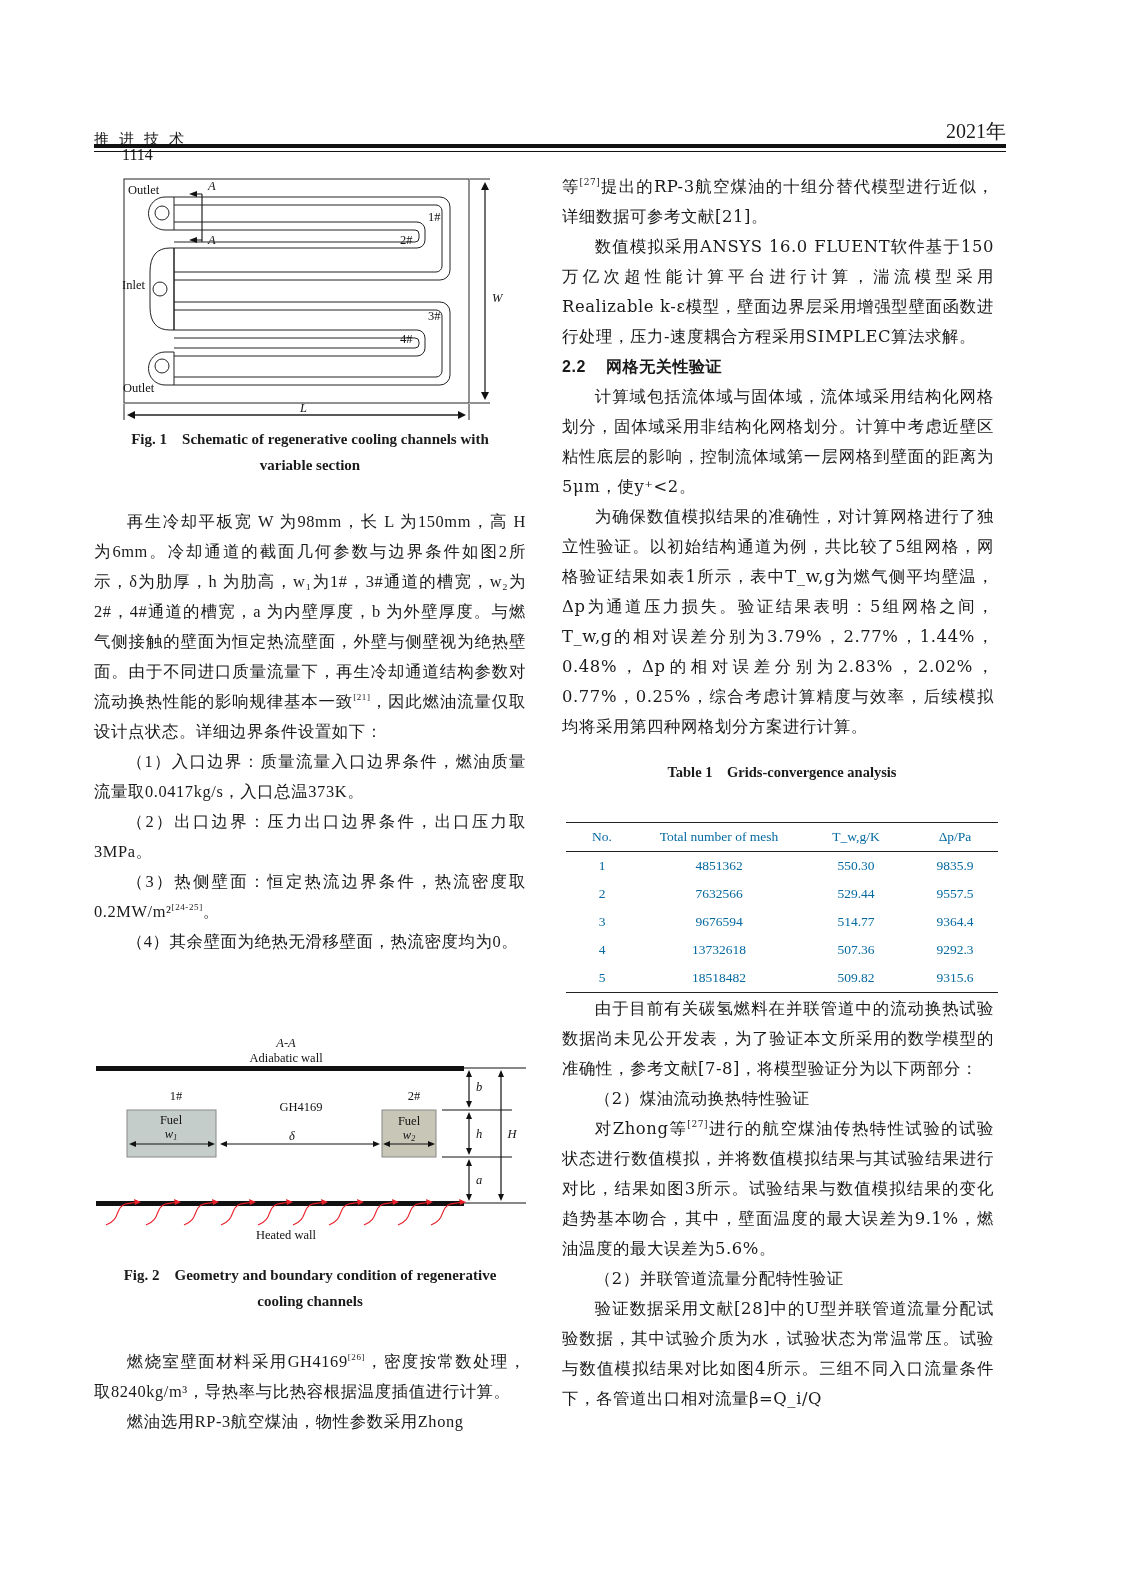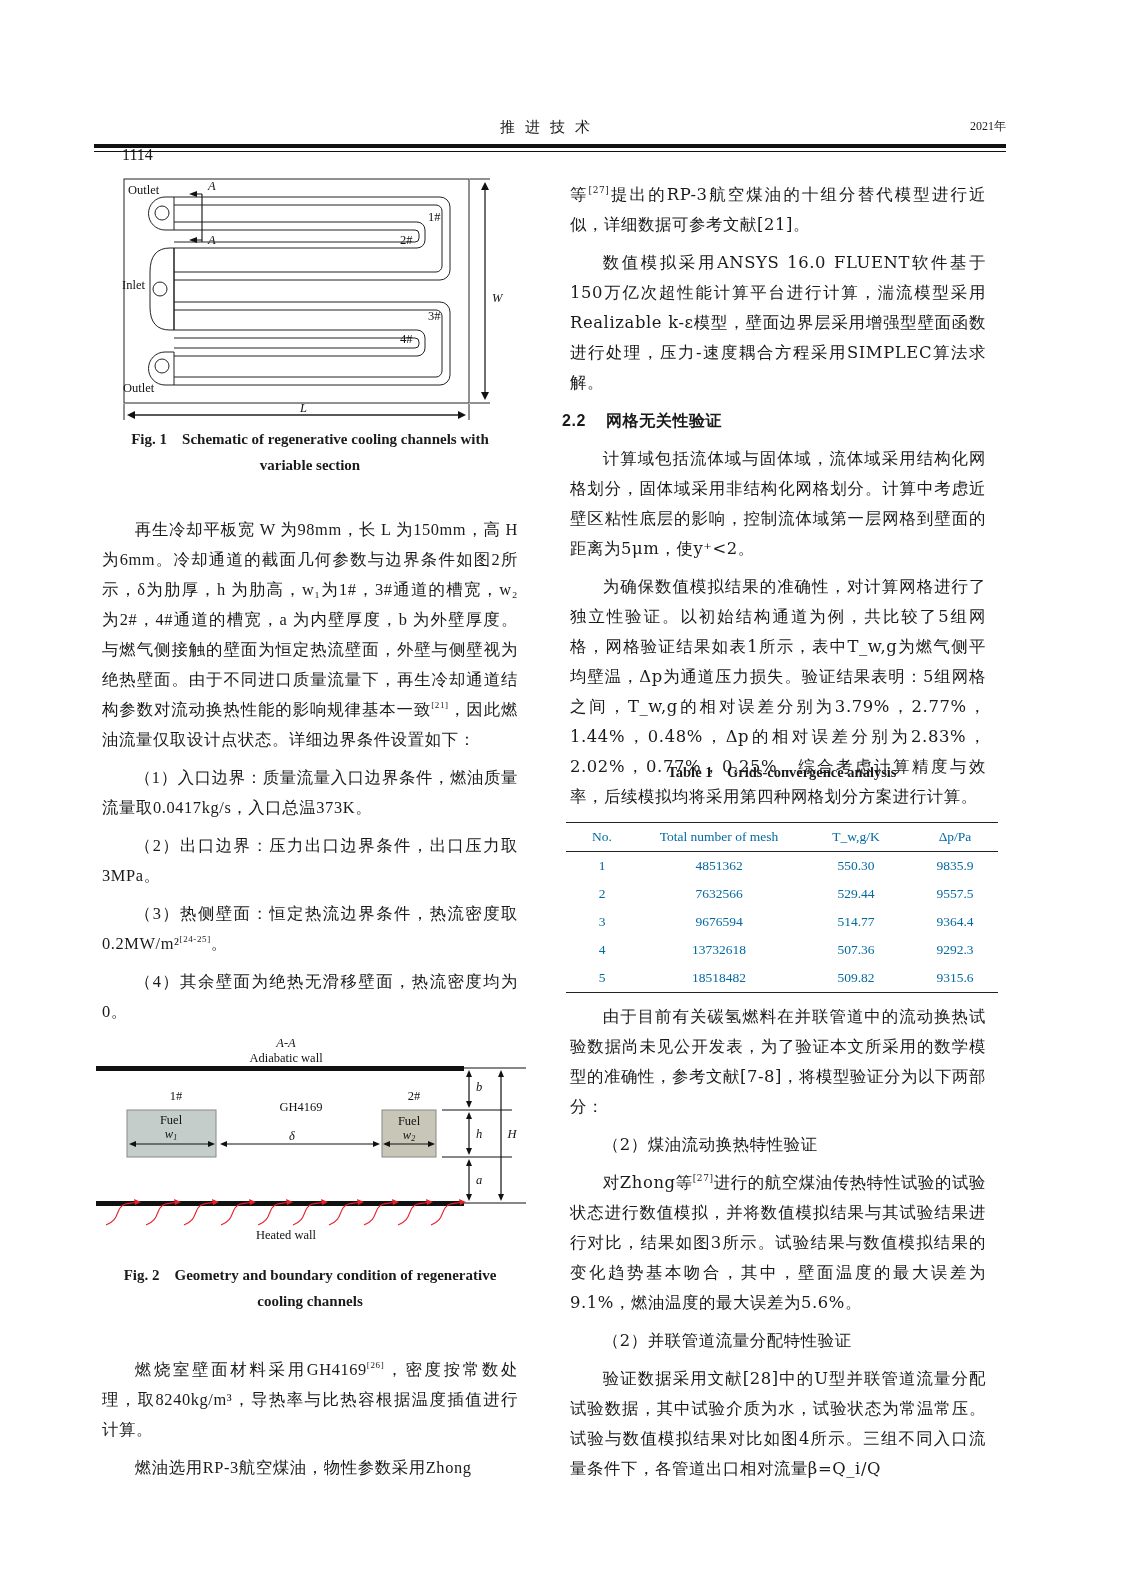--- a/index.html
+++ b/index.html
@@ -1,26 +1,26 @@
 <!DOCTYPE html>
 <html><head>
 <meta charset="utf-8">
 <style>
   html, body { margin: 0; padding: 0; background: #ffffff; }
   body { width: 1134px; height: 1591px; position: relative; overflow: hidden;
          font-family: "DejaVu Serif", "Liberation Serif", serif; color: #1a1a1a; }
   .header { position: absolute; left: 94px; top: 118px; width: 912px; height: 24px; }
   .header .pg { position: absolute; left: 28px; top: 0; font-family: "Liberation Serif", serif; font-size: 16px; margin-top: 28px; }
-  .header .journal { position: absolute; left: 0; right: 0; top: 0; text-align: center; font-size: 15px; letter-spacing: 10px; }
-  .header .year { position: absolute; right: 0; top: 0; font-family: "Liberation Serif", serif; font-size: 12px; text-align: center; }
+  .header .journal { position: absolute; left: 0; right: 0; top: 12px; text-align: left; font-size: 15px; letter-spacing: 10px; }
+  .header .year { position: absolute; right: 0; top: 0; font-family: "Liberation Serif", serif; font-size: 20px; text-align: center; }
   .rule1 { position: absolute; left: 94px; top: 144px; width: 912px; height: 4px; background: #111; }
   .rule2 { position: absolute; left: 94px; top: 151px; width: 912px; height: 1px; background: #111; }
 
   .col { position: absolute; font-size: 16.4px; line-height: 30px; letter-spacing: 0.6px; }
-  .col p { margin: 8px; text-align: justify; }
+  .col p { margin: 0; text-align: justify; }
   .col .ind { text-indent: 2em; }
   .left { left: 94px; top: 0; width: 432px; font-family: Liberation Serif, serif; }
   .right { left: 562px; top: 0; width: 432px; }
   sup { font-size: 9px; vertical-align: 7px; line-height: 0; }
 
   .figcap { position: absolute; font-family: "Liberation Serif", serif; font-weight: bold; font-size: 15px;
             text-align: center; line-height: 26px; }
   .h2 { font-family: "DejaVu Sans", "Liberation Sans", sans-serif; font-weight: bold; font-size: 16px; }
   .h2 .num { display: inline-block; width: 44px; font-family: "Liberation Sans", sans-serif; }
 

